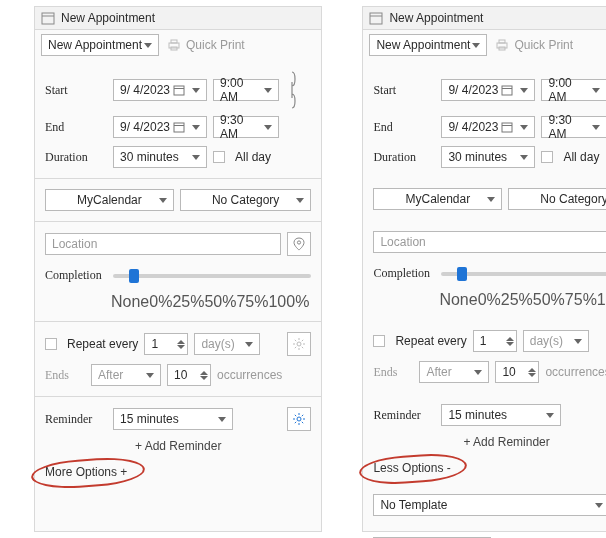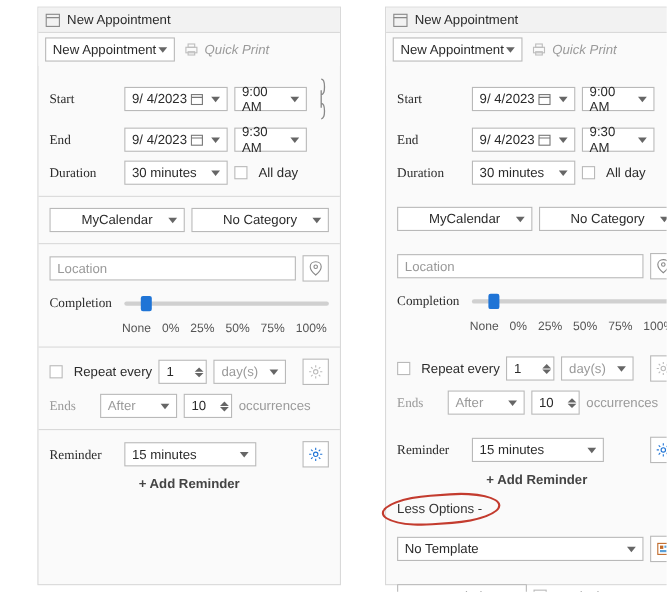--- a/index.html
+++ b/index.html
@@ -114,21 +114,21 @@
     position: absolute;
     top: -5px;
     width: 10px;
     height: 14px;
     background: var(--blue);
     border-radius: 2px;
   }
   .ticks {
     display: flex;
     justify-content: space-between;
-    font-size: 11px;
+    font-size: 16px;
     color: #555;
     margin-top: 2px;
     padding: 0 2px 0 66px;
   }
   .checkbox {
     width: 12px; height: 12px;
     border: 1px solid var(--border);
     background: #fff;
     display: inline-block;
     margin-right: 4px;
@@ -138,28 +138,27 @@
   .spin .spin-btns { display: flex; flex-direction: column; margin-left: 4px;}
   .spin-btn { width: 0;height: 0;border-left:4px solid transparent;border-right:4px solid transparent;}
   .spin-up { border-bottom: 4px solid #666; margin-bottom:1px;}
   .spin-down { border-top: 4px solid #666; }
   .link-chain {
     width: 14px;
     display: flex;
     align-items: center;
     justify-content: center;
   }
-  .qp { display: flex; align-items: center; gap: 5px; color: var(--text-dim); font-style: italic; }
+  .qp { display: flex; align-items: center; gap: 5px; color: var(--text-dim); }
   .add-reminder {
     display: flex;
     align-items: center;
     gap: 4px;
     color: #444;
     justify-content: center;
-    font-weight: bold;
   }
   .options-toggle {
     padding: 4px 10px 6px;
     color: #333;
     position: relative;
   }
   .ring {
     position: absolute;
     border: 2px solid var(--accent-ring);
     border-radius: 50% / 60%;
@@ -381,20 +380,24 @@
               </g>
             </svg>
           </span>
       </div>
     </div>
     <div class="add-reminder">
       <span>+ Add Reminder</span>
     </div>
   </div>
 
+  <div class="options-toggle">
+    <span>More Options +</span>
+    <span class="ring" style="left:-4px;top:-2px;width:110px;height:24px"></span>
+  </div>
 </div>
 
 <div class="panel">
   <div class="titlebar">
     <span>
       <svg width="14" height="14" viewBox="0 0 14 14">
           <rect x="1" y="2" width="12" height="11" fill="none" stroke="#888" stroke-width="1"></rect>
           <line x1="1" y1="5" x2="13" y2="5" stroke="#888"></line>
         </svg>
     </span>

